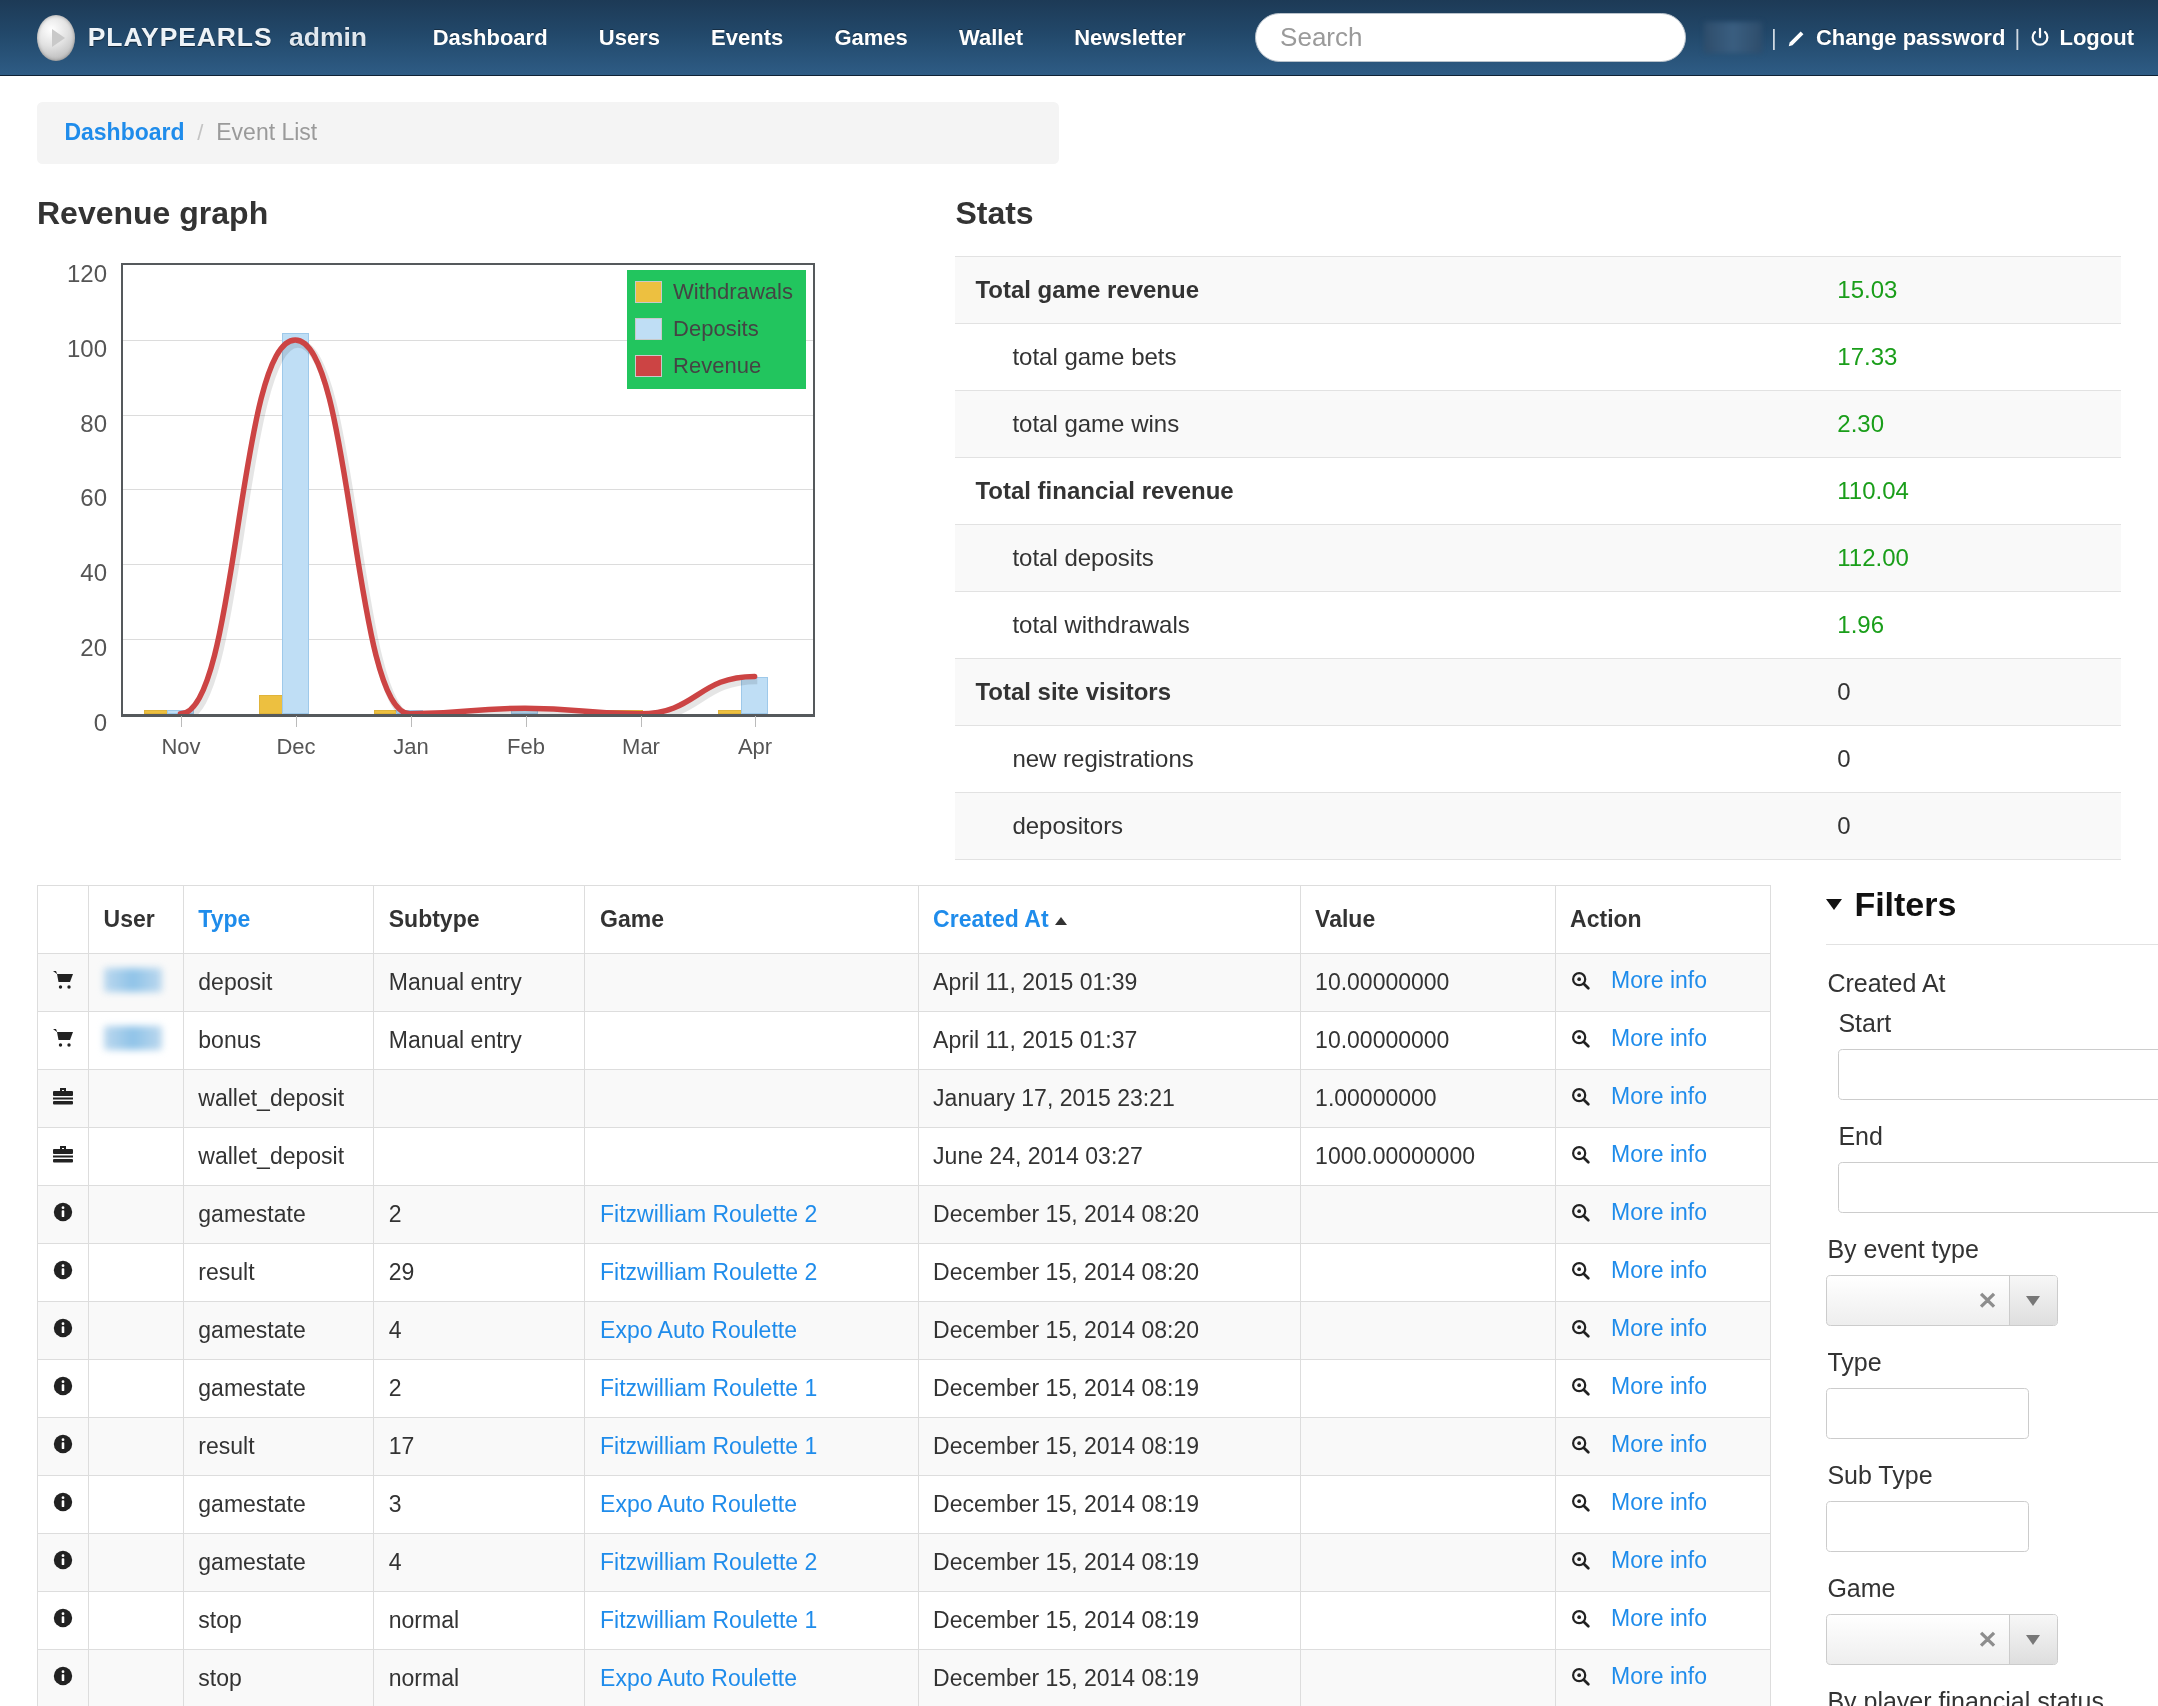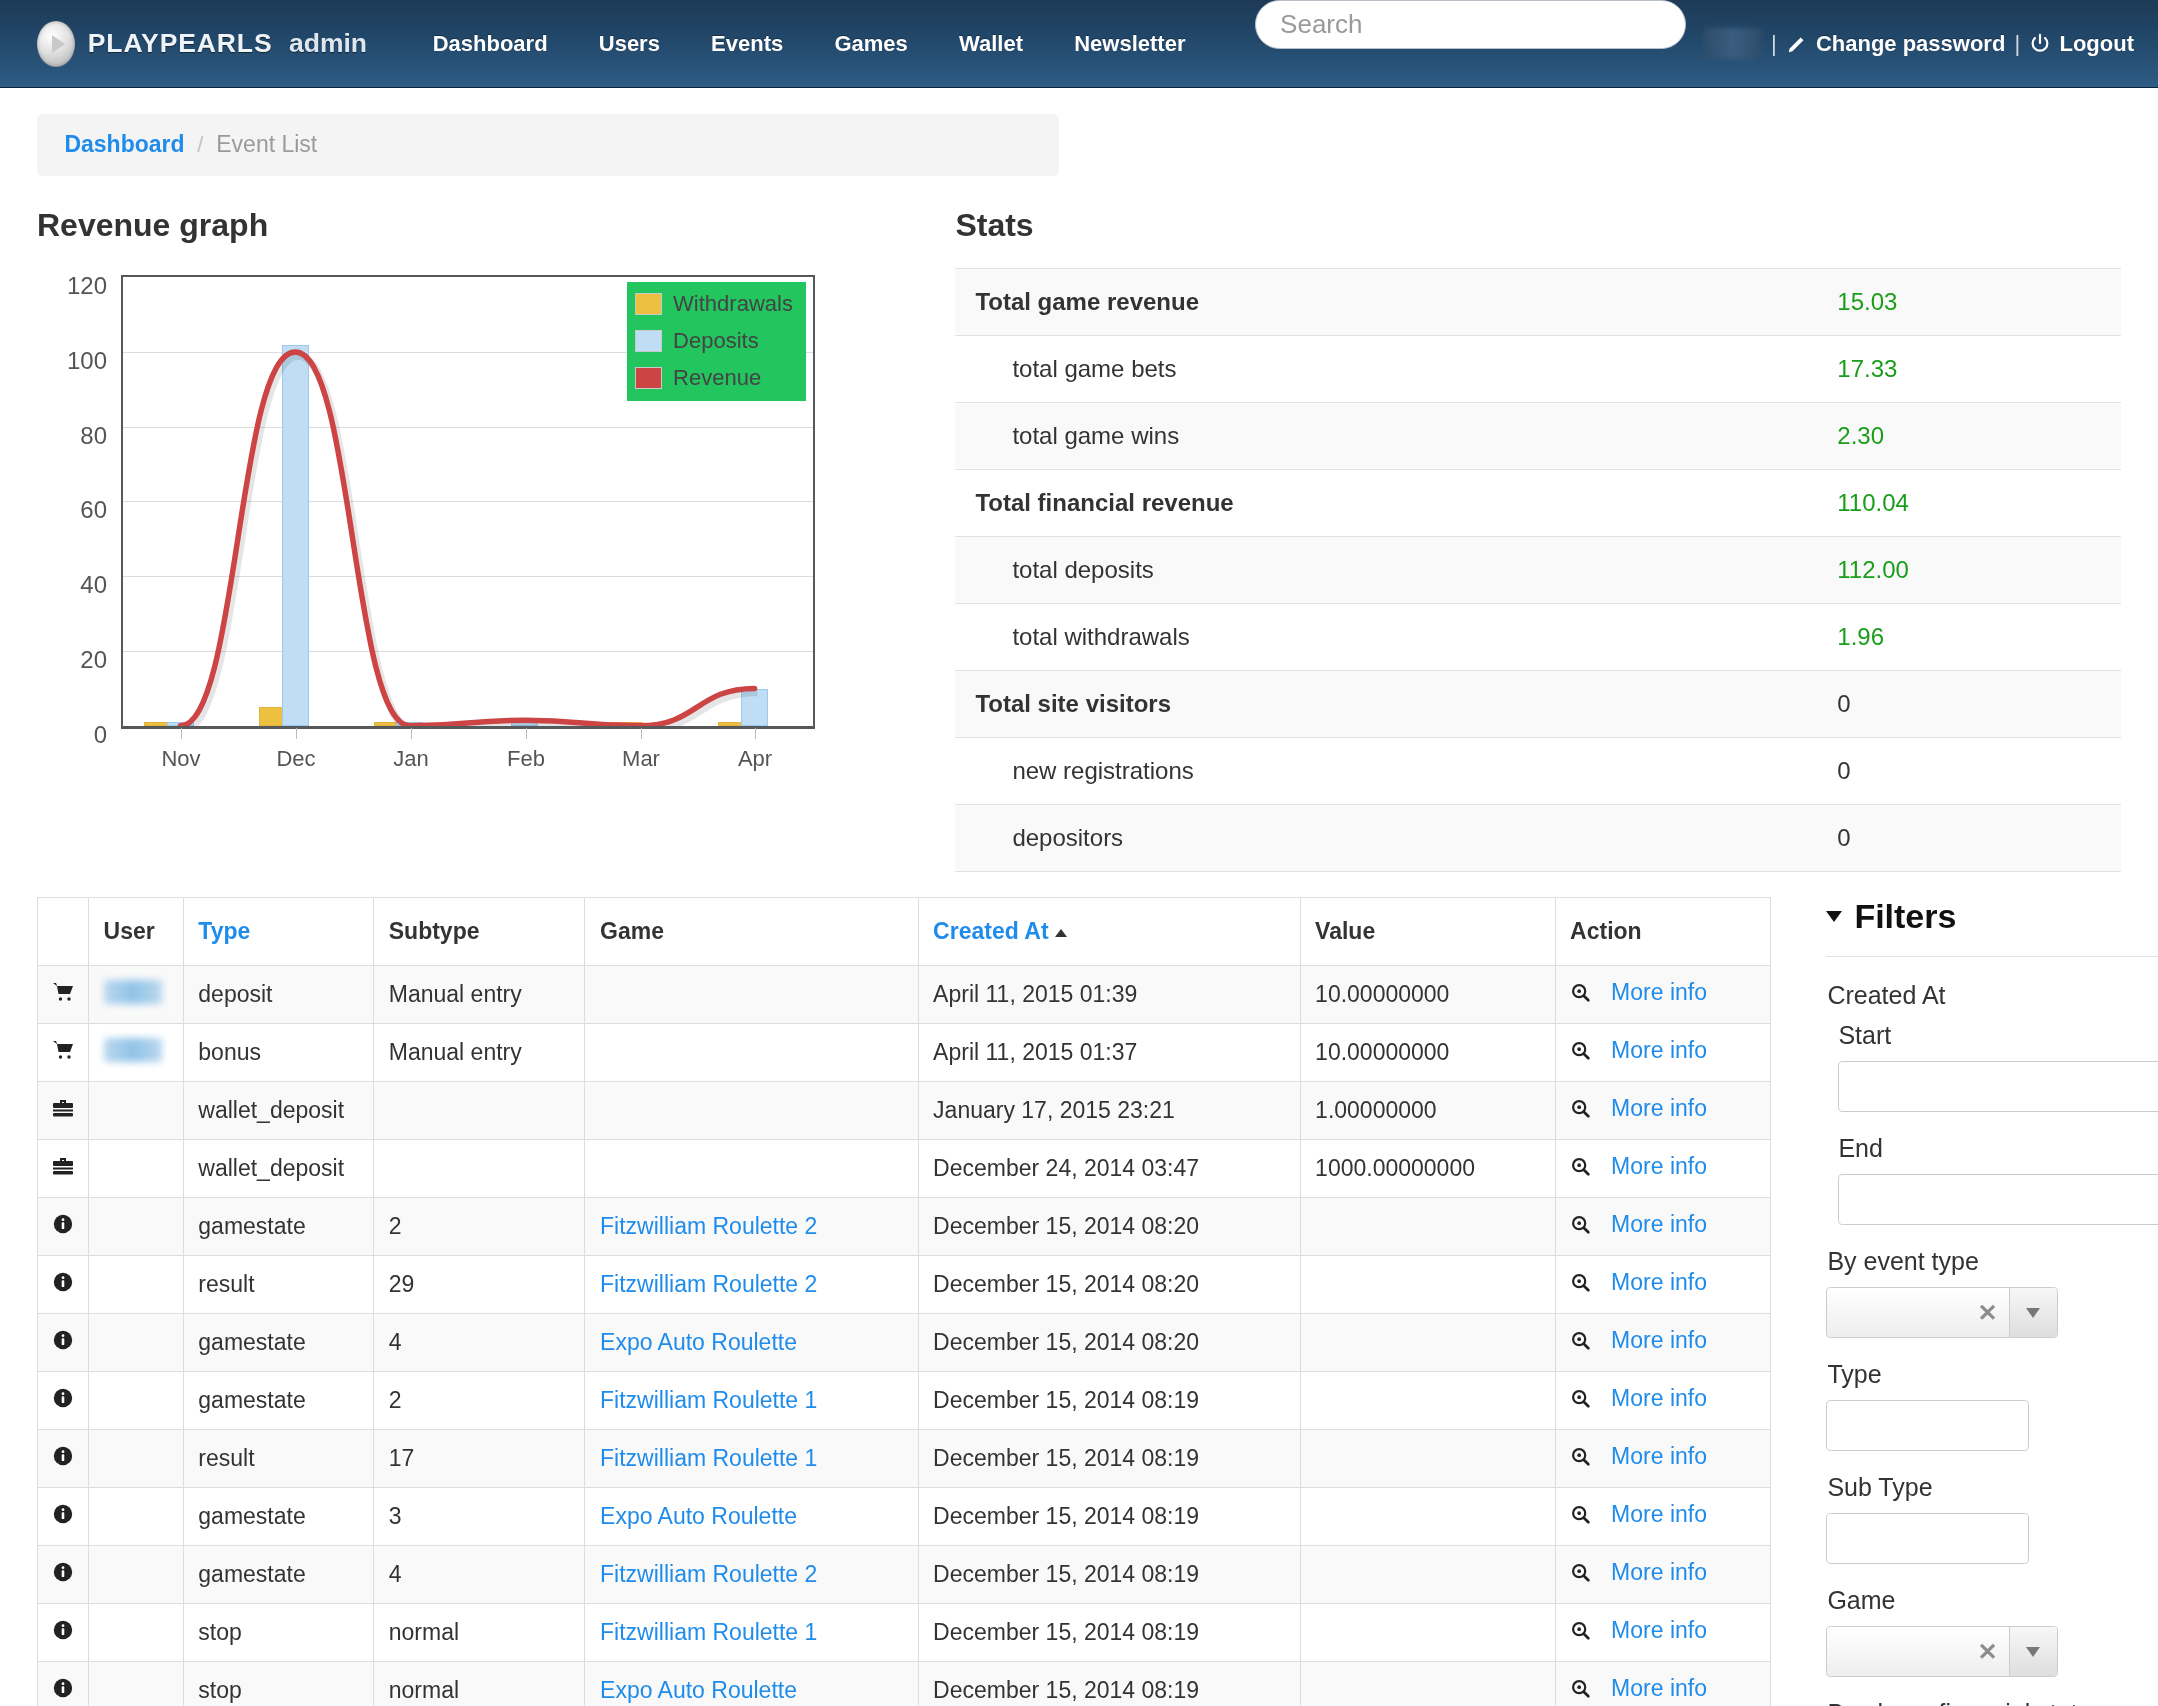--- a/index.html
+++ b/index.html
@@ -8,23 +8,23 @@
     width: 2158px; height: 1707px;
     font-family: "Liberation Sans", sans-serif;
     background: #ffffff;
     color: #333;
     overflow: hidden;
     -webkit-font-smoothing: antialiased;
   }
 
   
   .navbar {
-    height: 88px;
+    height: 76px;
     background: linear-gradient(to bottom, #1d3a56 0%, #22486a 45%, #2e5c85 100%);
-    display: flex; 
+    display: flex; align-items: center;
     padding: 0 24px 0 37px;
     border-bottom: 0.9px solid #0f2235;
   }
   .brand { display:flex; align-items:center; gap:12.8px; margin-right: 40px; }
   .brand-logo {
     width: 38px; height: 46px; border-radius: 50%;
     background: radial-gradient(circle at 38% 32%, #ffffff 0%, #e2e2e2 42%, #a9a9a9 100%);
     display:flex; align-items:center; justify-content:center;
     box-shadow: inset 0 0 3.7px rgba(0,0,0,.35);
   }
@@ -428,21 +428,21 @@
             <td class="col-icon"><svg width="24" height="24" viewBox="0 0 24 24">
                 <path d="M9 4h6v3h-2V6h-2v1H9V4z" fill="#222"></path>
                 <rect x="2" y="7" width="20" height="5" rx="1" fill="#222"></rect>
                 <rect x="2" y="13.5" width="20" height="2" fill="#222"></rect>
                 <rect x="2" y="17" width="20" height="3.5" rx="1" fill="#222"></rect>
               </svg></td>
             <td class="col-user"></td>
             <td class="col-type">wallet_deposit</td>
             <td class="col-subtype"></td>
             <td class="col-game"></td>
-            <td class="col-created">December 24, 2014 03:47</td>
+            <td class="col-created">June 24, 2014 03:27</td>
             <td class="col-value">1000.00000000</td>
             <td class="col-action"><span class="more-info">
                 <span style="line-height: 0;"><svg width="22" height="22" viewBox="0 0 24 24">
                     <circle cx="10" cy="10" r="6.6" fill="none" stroke="#222" stroke-width="2.4"></circle>
                     <circle cx="10" cy="10" r="2" fill="#222"></circle>
                     <path d="M15 15l5 5" stroke="#222" stroke-width="3" stroke-linecap="round"></path>
                   </svg></span>
                 <span>More info</span>
               </span></td>
           </tr>

